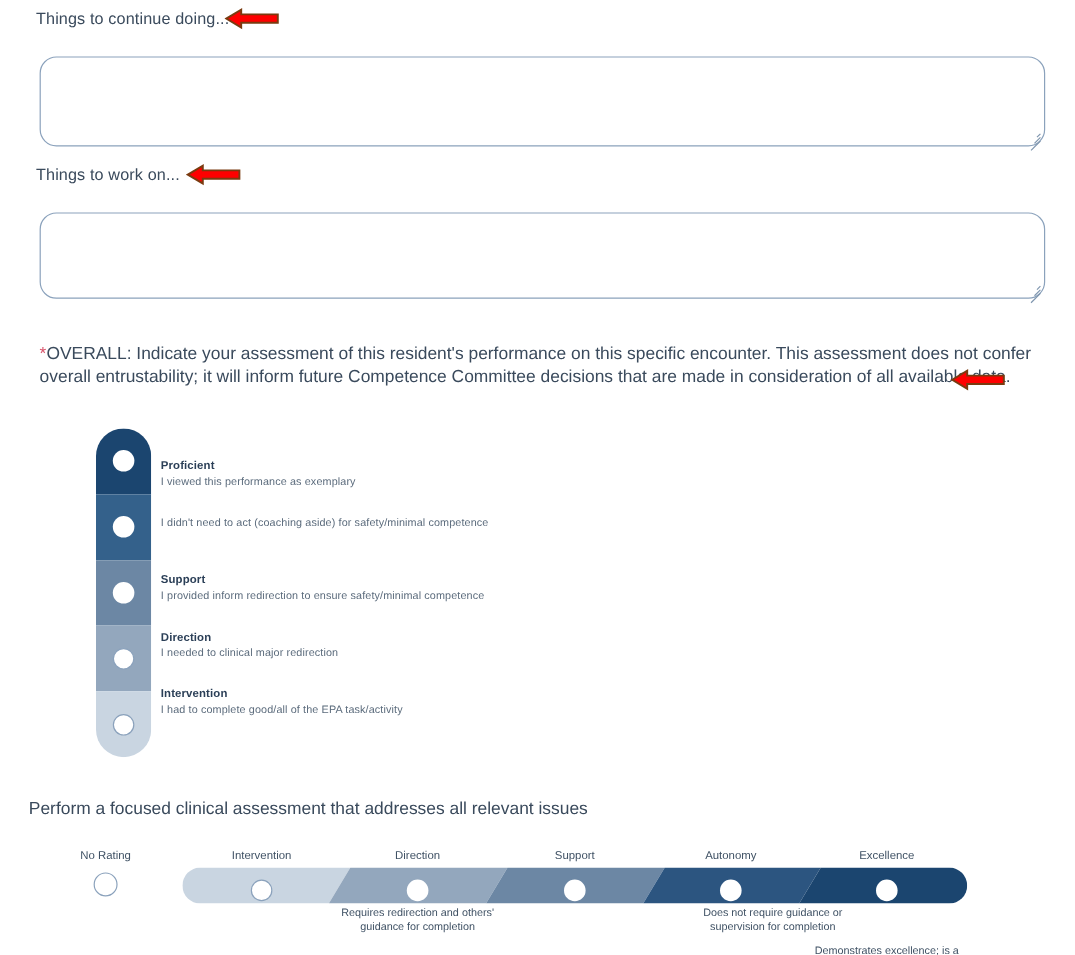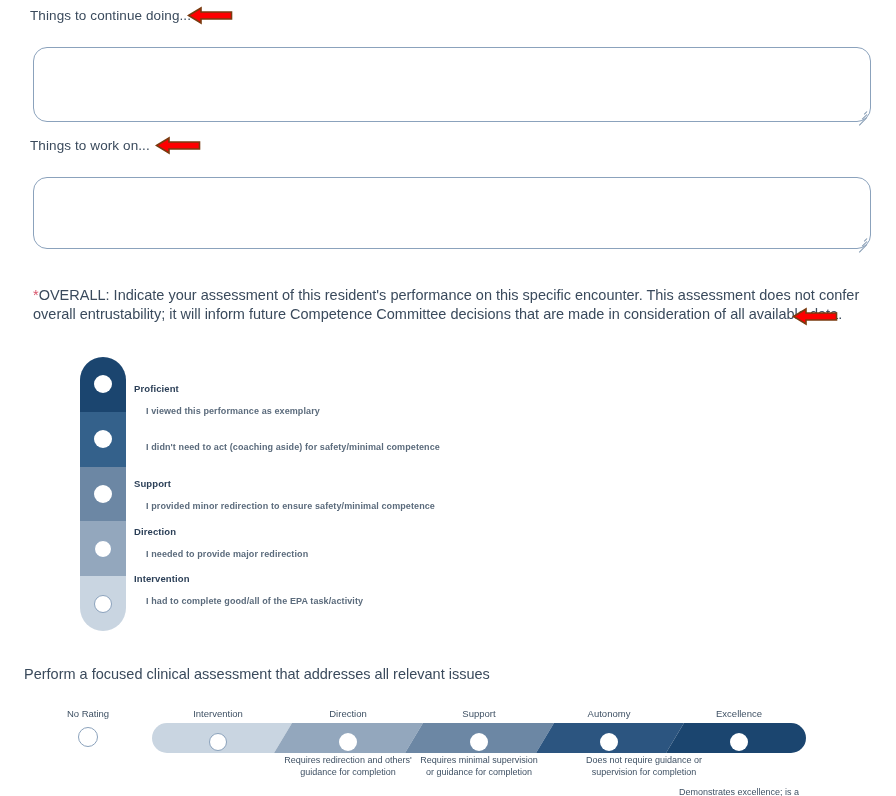--- a/index.html
+++ b/index.html
@@ -109,22 +109,21 @@
     color: #2b3f57;
     letter-spacing: .1px;
     margin: 0 0 2px 0;
     white-space: nowrap;
   }
   .v-option-desc {
     font-size: 9px;
     color: #5b6b7c;
     letter-spacing: .1px;
     white-space: nowrap;
-    margin: 12px;
-    font-weight: bold;
+    margin: 0;
   }
 
   
   #epa-title {
     position: absolute;
     left: 24px;
     top: 666px;
     font-size: 14.5px;
     color: #3a4a5c;
     white-space: nowrap;
@@ -249,46 +248,45 @@
 
 <div class="v-option-text" style="top:383px;">
   <p class="v-option-title">Proficient</p>
   <p class="v-option-desc">I viewed this performance as exemplary</p>
 </div>
 <div class="v-option-text" style="top:430px;">
   <p class="v-option-desc">I didn't need to act (coaching aside) for safety/minimal competence</p>
 </div>
 <div class="v-option-text" style="top:478px;">
   <p class="v-option-title">Support</p>
-  <p class="v-option-desc">I provided minor redirection to ensure safety/minimal competence</p>
+  <p class="v-option-desc">I provided inform redirection to ensure safety/minimal competence</p>
 </div>
 <div class="v-option-text" style="top:526px;">
   <p class="v-option-title">Direction</p>
-  <p class="v-option-desc">I needed to provide major redirection</p>
+  <p class="v-option-desc">I needed to clinical major redirection</p>
 </div>
 <div class="v-option-text" style="top:573px;">
   <p class="v-option-title">Intervention</p>
   <p class="v-option-desc">I had to complete good/all of the EPA task/activity</p>
 </div>
 
 <div id="epa-title">Perform a focused clinical assessment that addresses all relevant issues</div>
 
 <div id="epa-scale-wrap">
 
   <div class="epa-col-label" style="left:88px;">No Rating</div>
   <div class="epa-col-label" style="left:218px;">Intervention</div>
   <div class="epa-col-label" style="left:348px;">Direction</div>
   <div class="epa-col-label" style="left:479px;">Support</div>
   <div class="epa-col-label" style="left:609px;">Autonomy</div>
   <div class="epa-col-label" style="left:739px;">Excellence</div>
 
   <div id="epa-norating-radio" style="left:88px;"></div>
 
   <div class="epa-col-desc" style="left:348px;">Requires redirection and others' guidance for completion</div>
-  <div class="epa-col-desc" style="left:479px;">Requires minimal supervision or guidance for completion</div>
   <div class="epa-col-desc" style="left:644px;">Does not require guidance or supervision for completion</div>
   <div class="epa-col-desc" style="left:739px;margin-top:32px;">Demonstrates excellence; is a good role model</div>
 </div>
 
 <div id="epa-bar">
   <svg width="654" height="30" viewBox="0 0 654 30">
     <defs>
       <clipPath id="barclip">
         <rect x="0" y="0" width="654" height="30" rx="15" ry="15"></rect>
       </clipPath>

